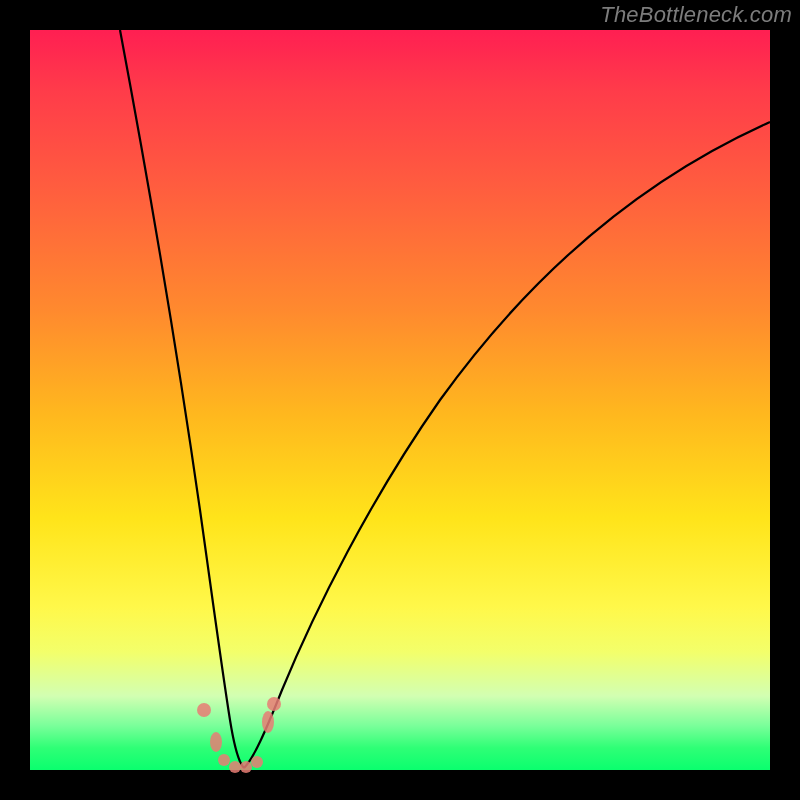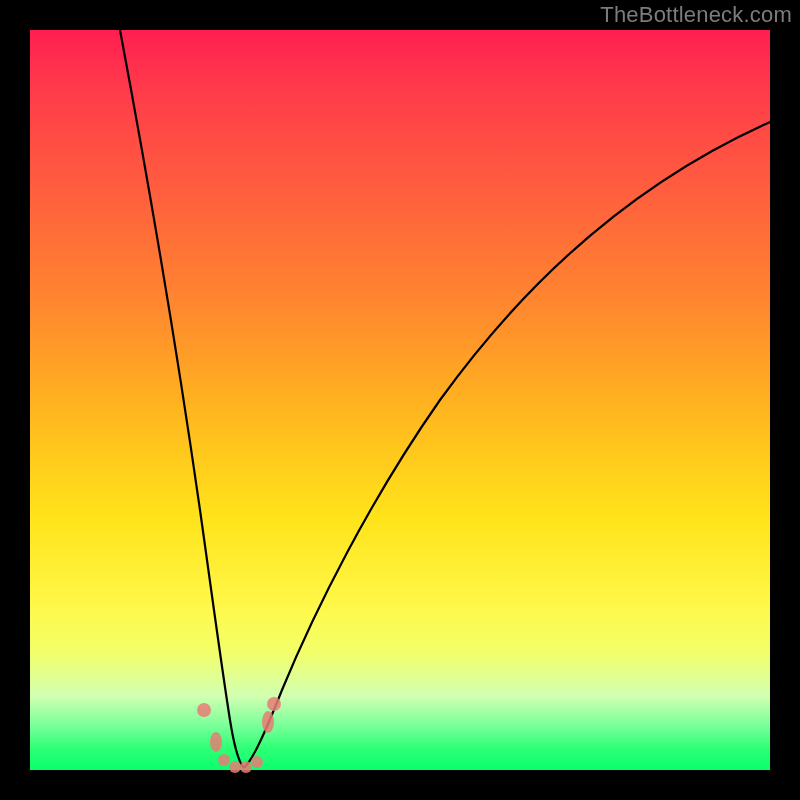--- a/index.html
+++ b/index.html
@@ -43,20 +43,21 @@
     );
   }
   .watermark {
     position: absolute;
     top: 2px;
     right: 8px;
     color: #7c7c7c;
     font-size: 22px;
     letter-spacing: 0.2px;
     user-select: none;
+    font-style: italic;
   }
   svg.curve {
     position: absolute;
     left: 0;
     top: 0;
     width: 740px;
     height: 740px;
     overflow: visible;
   }
   .marker {

